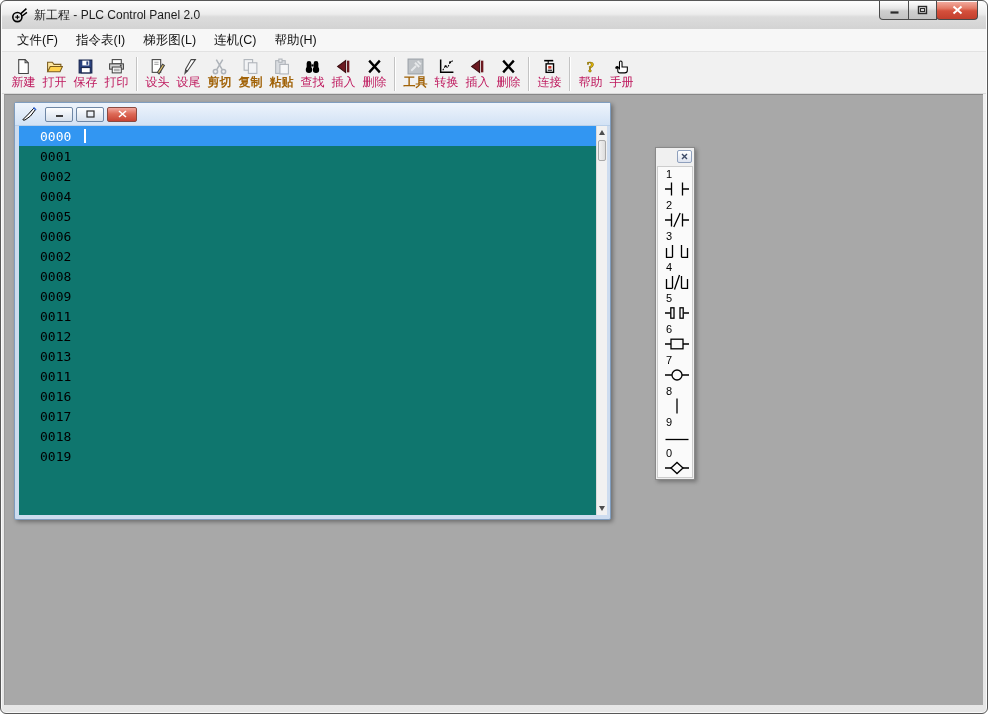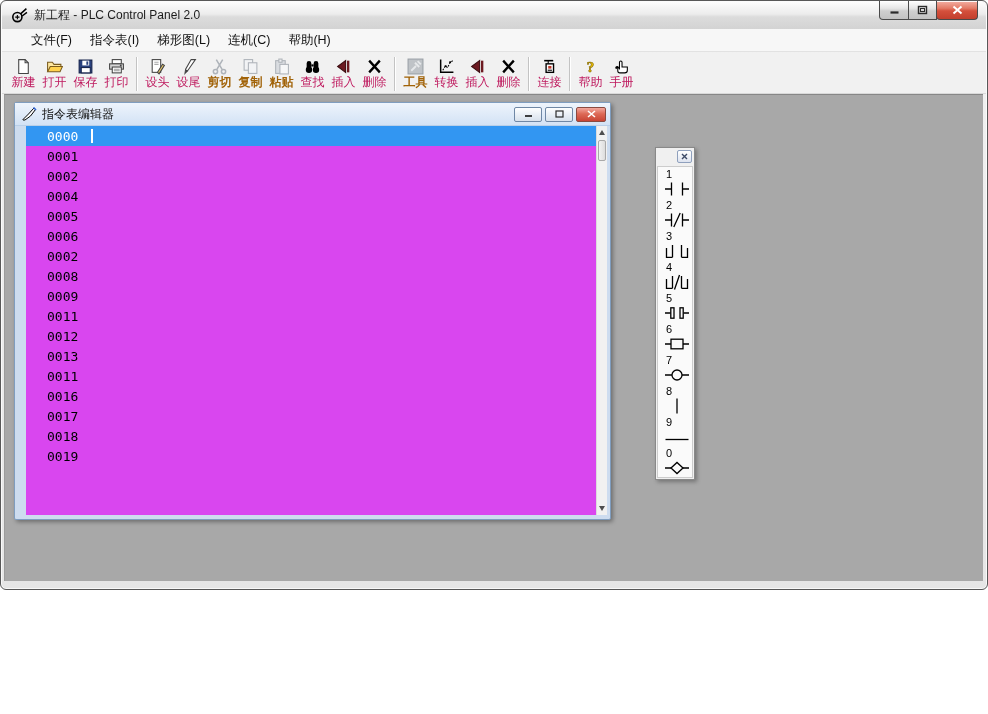--- a/index.html
+++ b/index.html
@@ -1,41 +1,41 @@
 <!DOCTYPE html>
 <html><head>
 <meta charset="utf-8">
 <style>
   html,body{margin:0;padding:0;background:#fff;width:988px;height:714px;overflow:hidden;
     font-family:"Liberation Sans",sans-serif;-webkit-font-smoothing:antialiased;}
   *{box-sizing:border-box;}
 
   
-  .window{position:absolute;inset:0;width:988px;height:590px;border:1px solid #585858;
+  .window{position:absolute;inset:0;width:988px;height:714px;border:1px solid #585858;
     border-radius:6px;background:linear-gradient(#f2f2f2,#e6e6e6);
     box-shadow:inset 0 0 0 1px rgba(255,255,255,.75);}
   .titlebar{position:absolute;top:1px;left:1px;right:1px;height:27px;border-radius:5px 5px 0 0;
     background:linear-gradient(#fdfdfd,#ececec 45%,#dcdcdc 55%,#d3d3d3);
     display:flex;align-items:center;padding-left:9px;}
   .titlebar .app-ico{width:17px;height:17px;margin-right:6px;flex:0 0 auto;}
   .title-text{font-size:12px;color:#1c1c1c;}
 
   .caption-buttons{position:absolute;top:0;right:9px;display:flex;}
   .cap-btn{height:19px;border:1px solid #4a4a4a;border-top:none;border-radius:0 0 4px 4px;
     background:linear-gradient(#fefefe,#e6e6e6 40%,#cfcfcf 55%,#c2c2c2);
     display:flex;align-items:center;justify-content:center;margin-left:-1px;
     box-shadow:inset 0 1px 0 rgba(255,255,255,.9);}
   .cap-min{width:30px;border-radius:0 0 0 4px;}
   .cap-max{width:29px;border-radius:0;}
   .cap-close{width:42px;border-radius:0 0 4px 4px;
     background:linear-gradient(#f3b0a4,#e37b67 40%,#d4503c 55%,#c23f2d);}
 
   
   .menubar{position:absolute;top:28px;left:1px;right:1px;height:23px;background:#f7f7f7;
-    border-bottom:1px solid #e2e2e2;display:flex;align-items:center;padding-left:20px;}
+    border-bottom:1px solid #e2e2e2;display:flex;align-items:center;padding-left:6px;}
   .menu-item{font-size:12.5px;color:#111;padding:3px 9px;}
 
   
   .toolbar{position:absolute;top:52px;left:1px;right:1px;height:41px;background:#f1f1f1;
     border-bottom:1px solid #d9d9d9;display:flex;align-items:flex-start;padding:3px 0 0 6px;}
   .tb-group{display:flex;}
   .tb-sep{width:2px;height:34px;margin:1px 4px 0 4px;border-left:1px solid #c3c3c3;border-right:1px solid #ffffff;}
   .tb-btn{width:31px;display:flex;flex-direction:column;align-items:center;padding-top:1px;}
   .tb-btn .ico{height:18px;display:flex;align-items:center;justify-content:center;}
   .tb-btn .lbl{font-size:12px;color:#be185d;line-height:14px;white-space:nowrap;}
@@ -50,21 +50,21 @@
     border:1px solid #7f9dbf;border-radius:2px;box-shadow:2px 2px 4px rgba(0,0,0,.35);
     display:flex;flex-direction:column;}
   .editor-titlebar{height:23px;background:linear-gradient(#eef4fc,#d2e2f5);
     border-bottom:1px solid #b9cfe8;display:flex;align-items:center;padding:0 4px;}
   .editor-titlebar .ed-ico{width:16px;height:16px;margin:0 5px 0 2px;flex:0 0 auto;}
   .editor-title-text{font-size:12px;color:#111;flex:1 1 auto;}
   .mini-btn{width:28px;height:15px;border:1px solid #6f87a5;border-radius:2px;margin-left:3px;
     background:linear-gradient(#ffffff,#ecf1f7 45%,#d8e1ec);display:flex;align-items:center;justify-content:center;}
   .mini-close{width:30px;border-color:#8a4a40;background:linear-gradient(#f2a79d,#dd6a57 45%,#c84434);}
 
-  .editor-body{position:relative;flex:1 1 auto;margin:0 3px 4px 11px;background:#d946ef;overflow:hidden;}
+  .editor-body{position:relative;flex:1 1 auto;margin:0 3px 4px 4px;background:#0f766e;overflow:hidden;}
   .rows{position:absolute;left:0;top:0;right:11px;bottom:0;overflow:hidden;}
   .row{height:20px;display:flex;align-items:center;padding-left:21px;
     font-family:"DejaVu Sans Mono",monospace;font-size:13px;color:#000;}
   .row.selected{background:#3296f2;color:#fff;}
   .caret{display:inline-block;width:1.5px;height:14px;background:#fff;margin-left:13px;}
 
   .vscroll{position:absolute;top:0;right:0;bottom:0;width:11px;background:#f1f1f1;border-left:1px solid #dcdcdc;}
   .vs-up,.vs-down{position:absolute;left:0;right:0;height:13px;display:flex;align-items:center;justify-content:center;}
   .vs-up{top:0;} .vs-down{bottom:0;}
   .tri-up{width:0;height:0;border-left:3.5px solid transparent;border-right:3.5px solid transparent;border-bottom:5px solid #4e4e4e;}
@@ -324,21 +324,20 @@
     </div>
 
   <div class="mdi">
 
     <div class="editor">
       <div class="editor-titlebar">
         <span class="ed-ico"><svg xmlns="http://www.w3.org/2000/svg" viewBox="0 0 16 16" width="16" height="16">
               <path d="M2 13.5 L7.5 8 L13 2 l1.5 1.5 -5 6.5 -5.5 4 h-2 z" fill="#fff" stroke="#000"></path>
               <path d="M12.5 1.5 l2.5 2.5" stroke="#2b5fd0" stroke-width="1.6"></path>
             </svg></span>
-        <span class="editor-title-text">指令表编辑器</span>
         <div class="mini-btn">
           <svg width="9" height="8">
               <path d="M1 6 h7" stroke="#2b2b2b" stroke-width="1.8"></path>
             </svg>
         </div>
         <div class="mini-btn">
           <svg width="9" height="8">
               <rect x="1" y="1" width="7" height="6" fill="none" stroke="#2b2b2b" stroke-width="1.2"></rect>
             </svg>
         </div>

